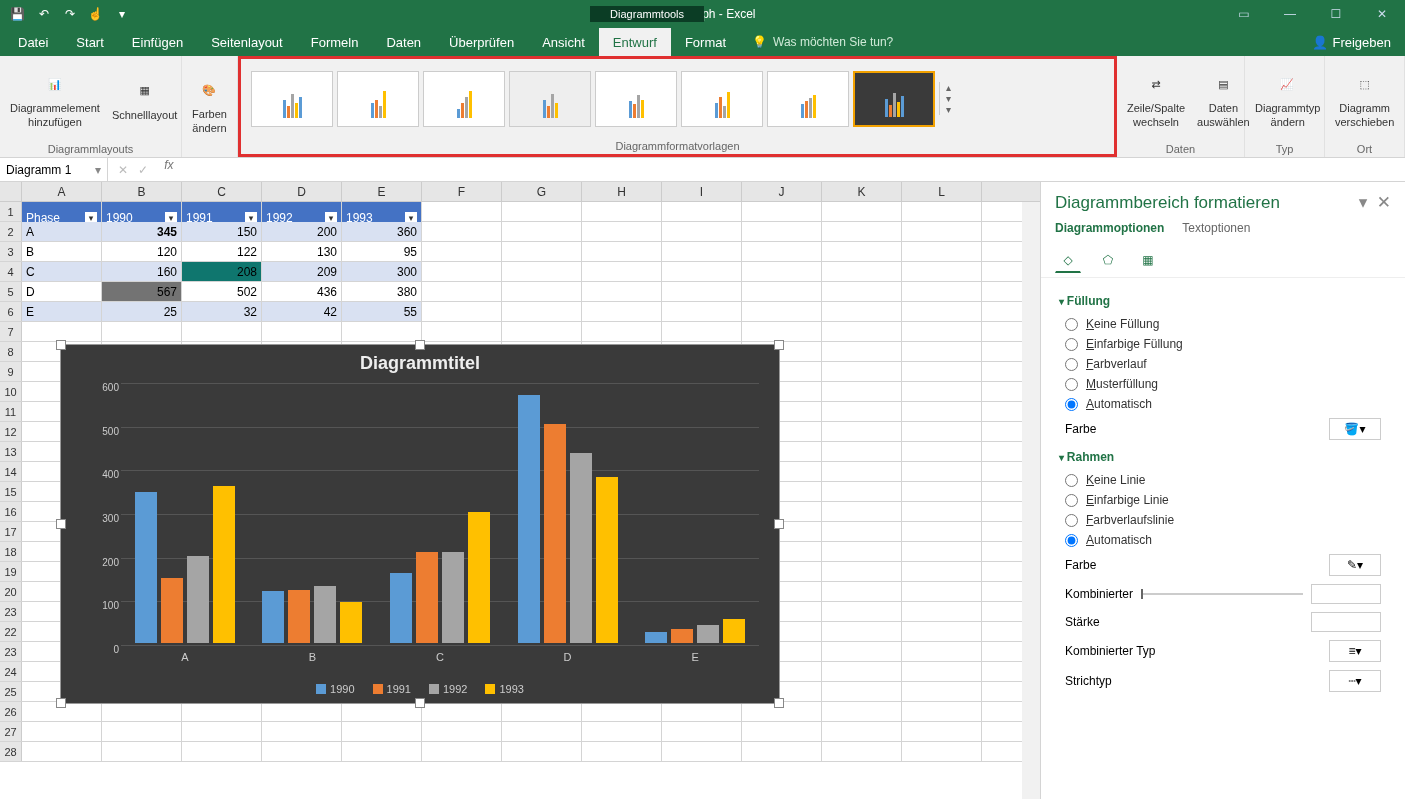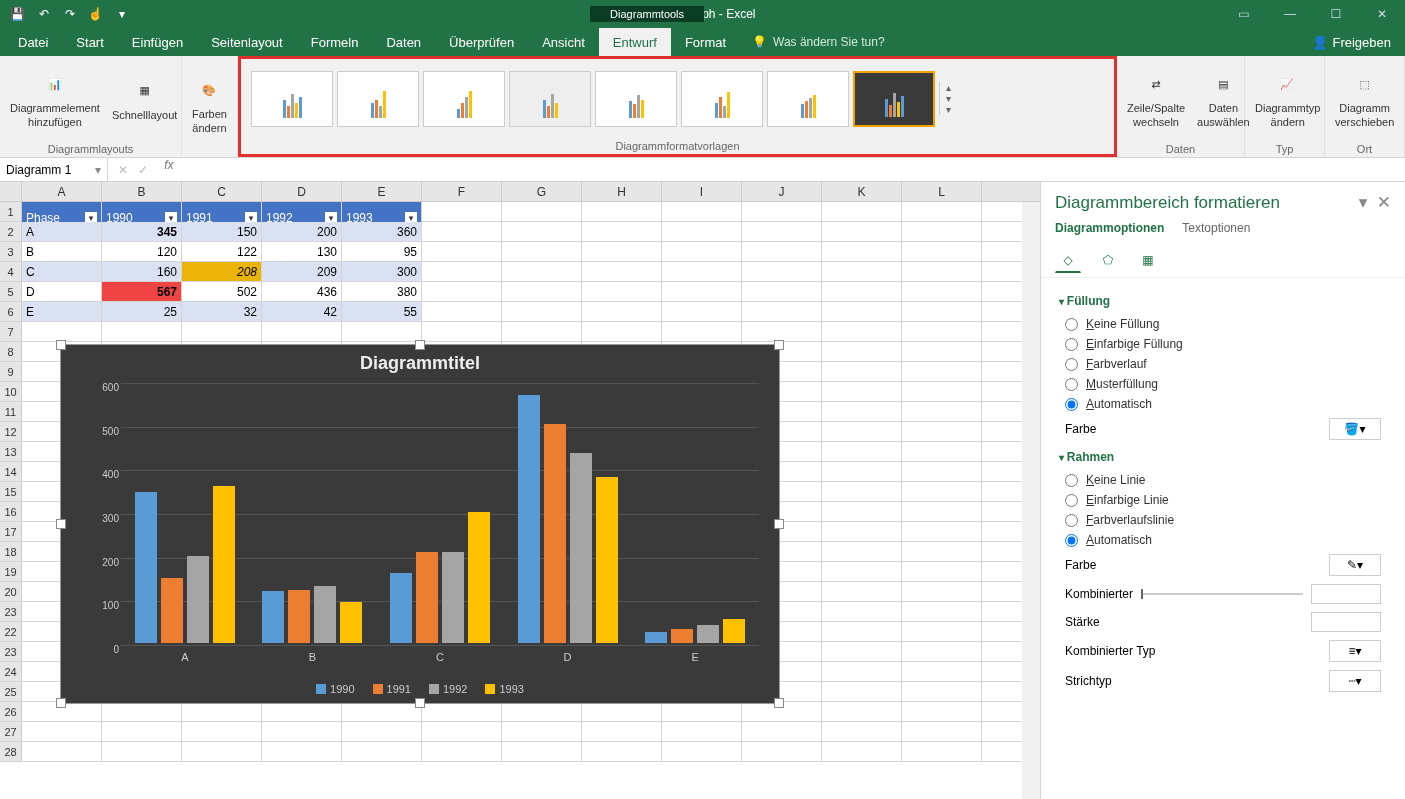--- a/index.html
+++ b/index.html
@@ -122,21 +122,21 @@
   <div class="ribbon-tab">Einfügen</div>
   <div class="ribbon-tab">Seitenlayout</div>
   <div class="ribbon-tab">Formeln</div>
   <div class="ribbon-tab">Daten</div>
   <div class="ribbon-tab">Überprüfen</div>
   <div class="ribbon-tab">Ansicht</div>
   <div class="ribbon-tab active">Entwurf</div>
   <div class="ribbon-tab">Format</div>
   <div class="tellme">
     <span>💡</span>
-    <span>Was ändern Sie tun?</span>
+    <span>Was möchten Sie tun?</span>
   </div>
   <div class="share-btn">
     <span>👤</span>
     <span>Freigeben</span>
   </div>
 </div>
 
 <div class="ribbon-body">
   <div class="ribbon-group" style="width:182px;">
     <div class="ribbon-group-buttons">
@@ -371,37 +371,37 @@
             <div class="cell" style="width: 80px;"></div>
             <div class="cell" style="width: 80px;"></div>
             <div class="cell" style="width: 80px;"></div>
           </div>
           <div class="row">
             <div class="row-h">4</div>
             <div class="cell left" style="width: 80px; background: rgb(217, 225, 242);">
               <span style="text-align:left;width:100%">C</span>
             </div>
             <div class="cell" style="width: 80px; background: rgb(217, 225, 242);">160</div>
-            <div class="cell" style="width: 80px; background: #eab308; font-style: italic;">208</div>
+            <div class="cell" style="width: 80px; background: #0f766e;">208</div>
             <div class="cell" style="width: 80px; background: rgb(217, 225, 242);">209</div>
             <div class="cell" style="width: 80px; background: rgb(217, 225, 242);">300</div>
             <div class="cell" style="width: 80px;"></div>
             <div class="cell" style="width: 80px;"></div>
             <div class="cell" style="width: 80px;"></div>
             <div class="cell" style="width: 80px;"></div>
             <div class="cell" style="width: 80px;"></div>
             <div class="cell" style="width: 80px;"></div>
             <div class="cell" style="width: 80px;"></div>
           </div>
           <div class="row">
             <div class="row-h">5</div>
             <div class="cell left" style="width: 80px; background: rgb(255, 255, 255);">
               <span style="text-align:left;width:100%">D</span>
             </div>
-            <div class="cell" style="width: 80px; background: #ef4444; font-weight: bold;">567</div>
+            <div class="cell" style="width: 80px; background: #737373;">567</div>
             <div class="cell" style="width: 80px; background: rgb(255, 255, 255);">502</div>
             <div class="cell" style="width: 80px; background: rgb(255, 255, 255);">436</div>
             <div class="cell" style="width: 80px; background: rgb(255, 255, 255);">380</div>
             <div class="cell" style="width: 80px;"></div>
             <div class="cell" style="width: 80px;"></div>
             <div class="cell" style="width: 80px;"></div>
             <div class="cell" style="width: 80px;"></div>
             <div class="cell" style="width: 80px;"></div>
             <div class="cell" style="width: 80px;"></div>
             <div class="cell" style="width: 80px;"></div>

